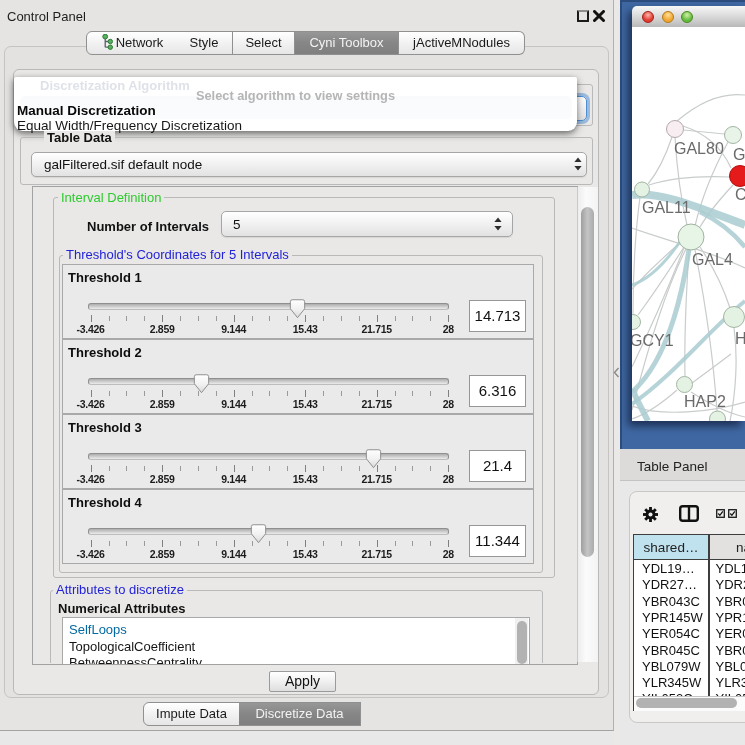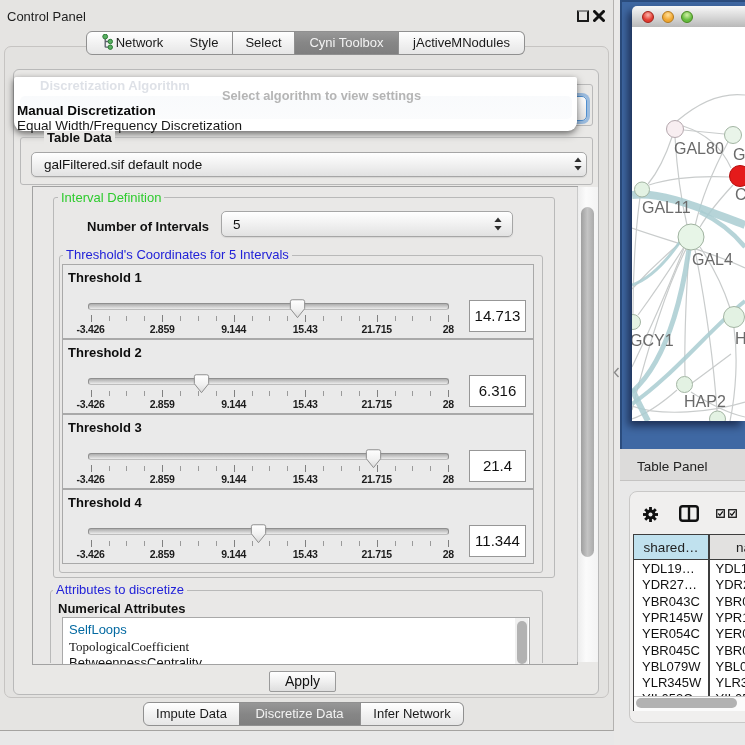--- a/index.html
+++ b/index.html
@@ -44,21 +44,21 @@
 <div class="tabseg" style="left:176px;width:56px;">Style</div>
 <div class="tabseg" style="left:233px;width:61px;">Select</div>
 <div class="tabseg" style="left:295px;width:103px;background:linear-gradient(#979797,#868686 50%,#7f7f7f);color:#f3f3f3;">Cyni Toolbox</div>
 <div class="tabseg" style="left:399px;width:125px;border-radius:0 6px 6px 0;">jActiveMNodules</div>
 </div>
 <div class="grp" style="left:20px;top:84px;width:571px;height:40px;"></div>
 <div class="combo" style="left:31px;top:96px;width:554px;height:23px;border-color:#4f8fd0;box-shadow:0 0 0 3px rgba(90,150,215,0.55);"></div>
 <div class="ab" style="left:14px;top:77px;width:563px;height:54px;background:#ffffff;border-radius:2px 2px 9px 9px;box-shadow:0 3px 8px rgba(0,0,0,0.38), -1px 2px 5px rgba(0,0,0,0.25);"></div>
 <div class="ab bold" style="left:40px;top:78px;font-size:13px;color:rgba(122,136,158,0.25);">Discretization Algorithm</div>
 <div class="ab" style="left:20px;top:96px;width:552px;height:23px;border-radius:5px;background:linear-gradient(rgba(195,208,225,0.10),rgba(170,188,212,0.05));"></div>
-<div class="ab bold" style="left:14px;top:88px;width:563px;text-align:center;font-size:12.8px;color:#b5b5b5;padding-left:26px;">Select algorithm to view settings</div>
+<div class="ab bold" style="left:14px;top:88px;width:563px;text-align:center;font-size:12.8px;color:#b5b5b5;">Select algorithm to view settings</div>
 <div class="ab bold" style="left:17px;top:102.5px;font-size:13.5px;color:#090909;">Manual Discretization</div>
 <div class="ab" style="left:17px;top:117.5px;font-size:13.5px;color:#161616;">Equal Width/Frequency Discretization</div>
 <div class="grp" style="left:20px;top:137px;width:571px;height:46px;"></div>
 <div class="grplab bold" style="left:44px;top:131px;color:#111;background:#e9e8e6;">Table Data</div>
 <div class="combo" style="left:31px;top:152px;width:554px;height:23px;"></div>
 <div class="combotext" style="left:44px;top:157px;">galFiltered.sif default node</div>
 <svg class="ab" style="left:573px;top:157px" width="10" height="14" viewBox="0 0 10 14">
     <path d="M5,0.5 L8.6,5 L1.4,5 Z" fill="#2e2e2e"></path>
     <path d="M5,13.5 L8.6,9 L1.4,9 Z" fill="#2e2e2e"></path>
   </svg>
@@ -240,30 +240,29 @@
     <path d="M3,0.8 h11 a2,2 0 0 1 2,2 v7.4 L8.5,19.6 L1,10.2 v-7.4 a2,2 0 0 1 2,-2 z" fill="url(#tg3)" stroke="#8a8a8a" stroke-width="1"></path>
   </svg>
 <div class="valbox" style="left:469px;top:525px;width:55px;height:30px;line-height:30px;">11.344</div>
 <div class="ab" style="left:33px;top:187px;width:543px;height:476px;overflow:hidden;">
 <div class="grp" style="left:17px;top:403px;width:491px;height:80px;border-radius:3px;"></div>
 </div>
 <div class="grplab" style="left:53px;top:583px;color:#2222d8;background:#e9e8e7;">Attributes to discretize</div>
 <div class="ab bold" style="left:58px;top:601px;font-size:13px;color:#111;">Numerical Attributes</div>
 <div class="ab" style="left:62px;top:617px;width:466px;height:46px;background:#ffffff;border:1px solid #a9a9a9;border-bottom:none;overflow:hidden;">
 <div style="position:absolute;left:6px;top:4px;font-size:13px;color:#0369a1;">SelfLoops</div>
-<div style="position:absolute;left:6px;top:20.5px;font-size:13px;color:#151515;font-family:Liberation Serif, serif;">TopologicalCoefficient</div>
+<div style="position:absolute;left:6px;top:20.5px;font-size:13px;color:#151515;">TopologicalCoefficient</div>
 <div style="position:absolute;left:6px;top:37px;font-size:13px;color:#151515;">BetweennessCentrality</div>
 <div style="position:absolute;right:1px;top:0px;width:13px;height:46px;background:#f0f0f0;"></div>
 <div style="position:absolute;right:2px;top:3px;width:10px;height:43px;border-radius:5px;background:#b2b2b2;"></div>
 </div>
 <div class="ab" style="left:269px;top:671px;width:65px;height:19px;border:1px solid #9a9a9a;border-radius:2px;background:linear-gradient(#ffffff,#f0f0f0 50%,#dedede);text-align:center;font-size:14px;color:#111;line-height:19px;">Apply</div>
 <div class="ab" style="left:0;top:702px;width:613px;height:24px;">
 <div class="tabseg" style="left:143px;width:95px;border-left:1px solid #909090;border-radius:6px 0 0 6px;">Impute Data</div>
 <div class="tabseg" style="left:239px;width:121px;background:linear-gradient(#979797,#868686 50%,#7f7f7f);color:#f3f3f3;">Discretize Data</div>
-<div class="tabseg" style="left:361px;width:102px;border-radius:0 6px 6px 0;">Infer Network</div>
 </div>
 <div class="ab" style="left:614px;top:0;width:6px;height:745px;background:#eae9e8;"></div>
 <svg class="ab" style="left:613px;top:367px" width="7" height="11" viewBox="0 0 7 11">
     <path d="M5.5,1 L1.5,5.5 L5.5,10" stroke="#8a8a8a" stroke-width="1.4" fill="none"></path>
   </svg>
 <div class="ab" style="left:620px;top:0;width:125px;height:449px;background:#3f68a3;border-top:2px solid #2b4c7d;border-left:2px solid #2b4c7d;box-sizing:border-box;"></div>
 <div class="ab" style="left:632px;top:6px;width:113px;height:415px;box-shadow:-4px 5px 9px rgba(0,0,20,0.55);border-radius:5px 0 0 0;">
 <div style="position:absolute;left:0;top:0;width:113px;height:21px;border-radius:5px 0 0 0;background:linear-gradient(#f7f7f7,#d9d9d9 50%,#b9b9b9);border-bottom:1px solid #757575;"></div>
 <div style="position:absolute;left:9.5px;top:5px;width:12px;height:12px;border-radius:6px;background:radial-gradient(circle at 50% 30%, #fbb6ad, #e23b31 60%, #e23b31);border:1px solid #a02018;box-sizing:border-box;"></div>
 <div style="position:absolute;left:29.5px;top:5px;width:12px;height:12px;border-radius:6px;background:radial-gradient(circle at 50% 30%, #ffe09a, #f0a630 60%, #f0a630);border:1px solid #b3791b;box-sizing:border-box;"></div>

